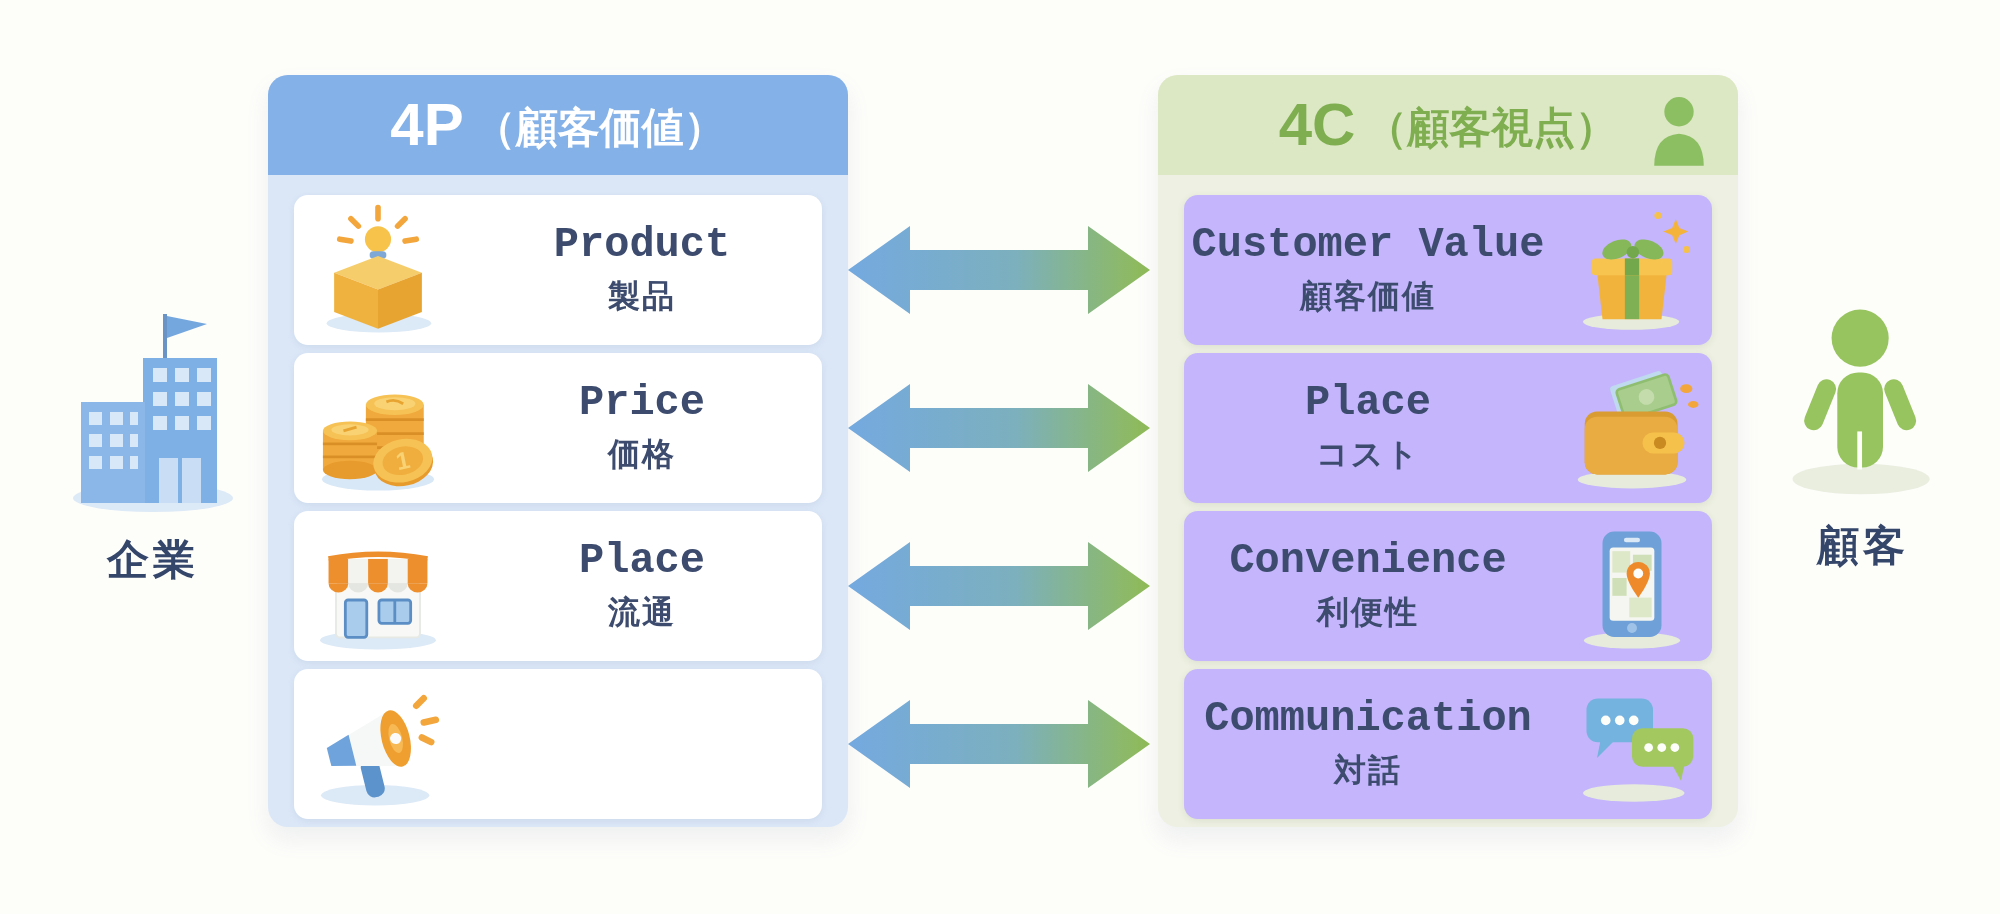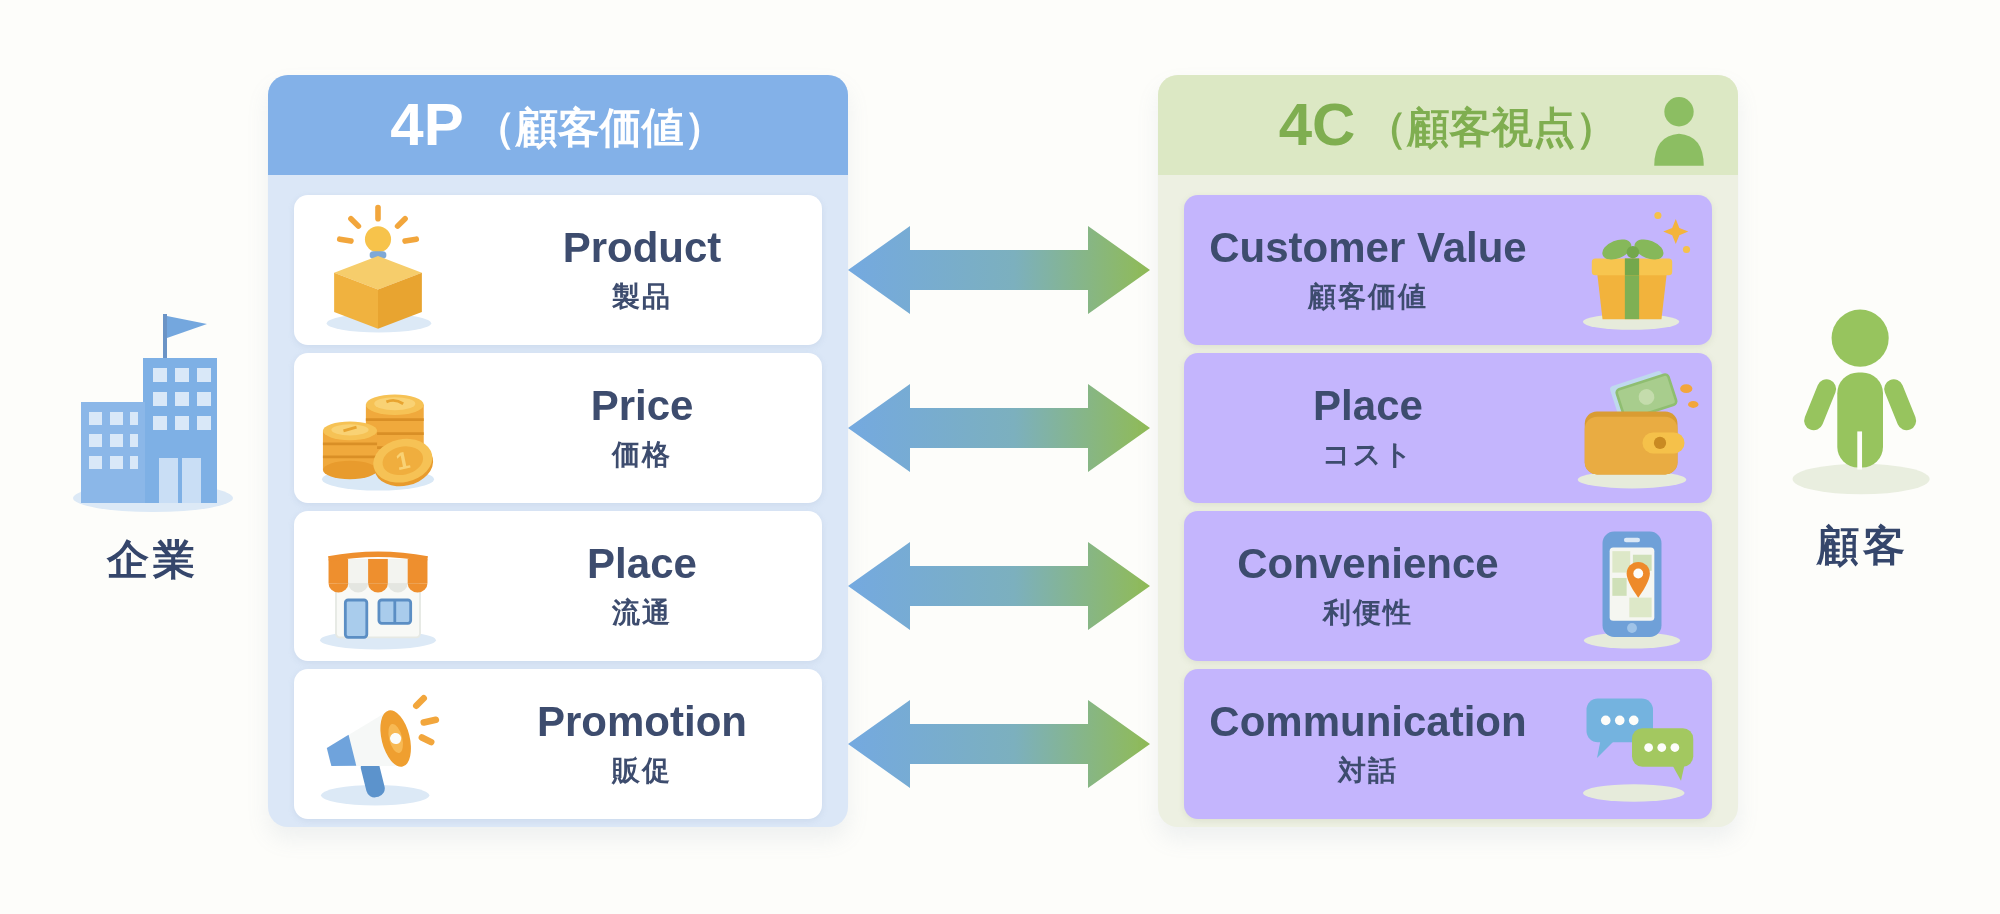--- a/index.html
+++ b/index.html
@@ -44,23 +44,23 @@
   
   .rows{padding:20px 26px 0 26px;}
   .card{
     height:150px;border-radius:14px;margin-bottom:8px;
     display:flex;align-items:center;
   }
   .panel-4p .card{background:#FFFFFF;box-shadow:0 2px 6px rgba(140,160,195,0.18);}
   .panel-4c .card{background:#c4b5fd;box-shadow:0 2px 6px rgba(150,160,125,0.18);}
   .icon-box{width:168px;display:flex;align-items:center;justify-content:center;flex:0 0 auto;}
   .panel-4c .icon-box{width:160px;}
-  .txt{flex:1;text-align:center;}
+  .txt{flex:1;text-align:center;font-family:Liberation Mono, monospace;}
   .txt .en{font-size:42px;font-weight:700;color:#3D4C6E;line-height:1.15;}
-  .txt .ja{font-size:28px;font-weight:700;color:#3D4C6E;margin-top:6px;letter-spacing:2px;}
+  .txt .ja{font-size:32px;font-weight:700;color:#3D4C6E;margin-top:6px;letter-spacing:2px;}
   
   .arrow{position:absolute;left:846px;width:306px;height:96px;}
   .arrow-0{top:222px;} .arrow-1{top:380px;} .arrow-2{top:538px;} .arrow-3{top:696px;}
 </style>
 </head>
 <body>
 
 <div class="canvas">
 
   <div class="actor actor-left">
@@ -201,24 +201,20 @@
               <ellipse cx="96" cy="74" rx="15" ry="31" fill="#EF9F30"></ellipse>
               <ellipse cx="96" cy="74" rx="7" ry="16" fill="#F7B954"></ellipse>
               <circle cx="96" cy="74" r="6" fill="#FBFCFA"></circle>
             </g>
             <g stroke="#F2A63C" stroke-width="7" stroke-linecap="round">
               <line x1="116" y1="34" x2="124" y2="26"></line>
               <line x1="124" y1="52" x2="137" y2="49"></line>
               <line x1="122" y1="68" x2="132" y2="73"></line>
             </g>
           </svg>
-        </div>
-        <div class="txt">
-          <div class="en">Promotion</div>
-          <div class="ja">販促</div>
         </div>
       </div>
 
     </div>
   </section>
 
   <svg class="arrow arrow-0" viewBox="0 0 306 96">
     <defs>
         <linearGradient id="g0" x1="0" y1="0" x2="1" y2="0">
       <stop offset="0" stop-color="#74A9E0"></stop>

